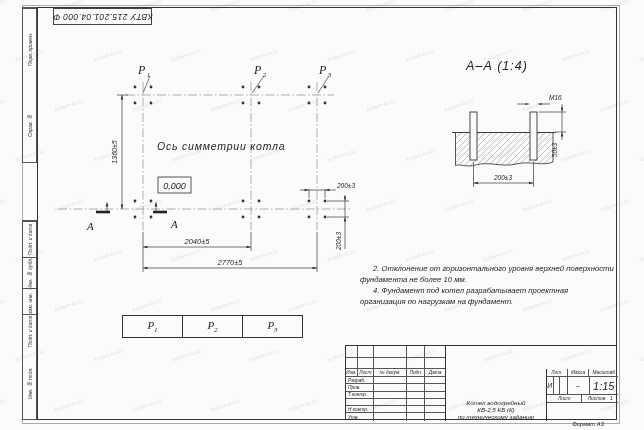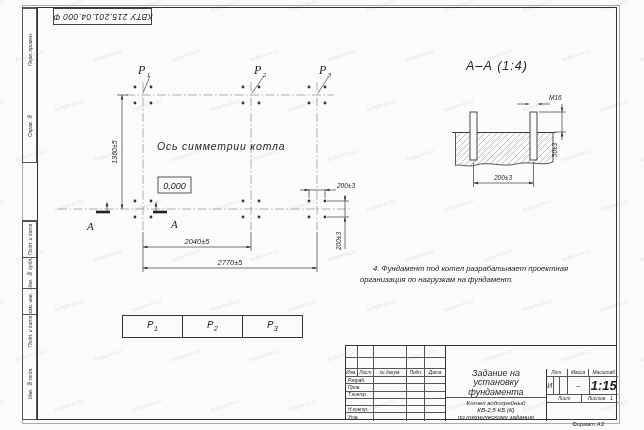--- a/index.html
+++ b/index.html
@@ -29,21 +29,21 @@
   .med{stroke:#3a3a3a;stroke-width:1;fill:none;}
   .thick{stroke:#222;stroke-width:2.6;fill:none;}
   .arr{fill:#333;stroke:none;}
   .dimtxt{font-family:"Liberation Sans",sans-serif;font-style:italic;}
   .plabel{font-family:"Liberation Serif",serif;font-style:italic;}
   .bolt{fill:#fbfbf9;stroke:#333;stroke-width:.9;}
   
   .load-table{position:absolute;left:122px;top:315px;border-collapse:collapse;}
   .load-table td{border:1px solid #333;width:60px;height:22px;text-align:center;vertical-align:middle;
                  font-style:italic;padding:0;}
-  .load-table .hdr{font-family:Liberation Mono, monospace;font-size:11px;}
+  .load-table .hdr{font-family:Liberation Serif, serif;font-size:11px;}
   .load-table .hdr sub{font-size:7px;}
   .load-table .val{font-size:10px;}
   
   .notes{position:absolute;left:360px;top:264px;width:254px;font-size:7.7px;font-style:italic;
          line-height:1.42;color:#222;}
   .notes p{margin:0;text-indent:13px;}
   
   .tb{position:absolute;left:345px;top:345px;width:272px;height:75px;border:1.6px solid #333;font-style:italic;}
   .tb-left{position:absolute;left:0;top:0;width:100px;height:75px;border-right:1.2px solid #333;
            display:flex;flex-direction:column;}
@@ -61,21 +61,21 @@
   .tb-right{position:absolute;left:200px;top:23px;width:72px;height:52px;border-left:1.2px solid #333;
             display:flex;flex-direction:column;}
   .tbr-hdr{height:8px;display:flex;border-bottom:.7px solid #555;}
   .tbr-hdr div{font-size:4.8px;display:flex;align-items:center;justify-content:center;border-right:.7px solid #555;}
   .tbr-hdr div:last-child{border-right:none;}
   .tbr-val{height:18px;display:flex;border-bottom:.7px solid #555;}
   .lit-box{width:21px;display:flex;border-right:.7px solid #555;}
   .lit-box div{width:7px;border-right:.7px solid #555;display:flex;align-items:center;justify-content:center;font-size:7px;}
   .lit-box div:last-child{border-right:none;}
   .mass-box{width:22px;border-right:.7px solid #555;display:flex;align-items:center;justify-content:center;font-size:7px;}
-  .scale-box{width:29px;display:flex;align-items:center;justify-content:center;font-size:13px;font-weight:bold;}
+  .scale-box{width:29px;display:flex;align-items:center;justify-content:center;font-size:11px;}
   .tbr-sheets{height:8px;display:flex;border-bottom:.7px solid #555;}
   .tbr-sheets .sh1{width:36px;border-right:.7px solid #555;display:flex;align-items:center;justify-content:center;font-size:4.8px;}
   .tbr-sheets .sh2{width:36px;display:flex;align-items:center;justify-content:space-around;font-size:4.8px;padding:0 3px;}
   .tbr-logo{flex:1;display:flex;align-items:center;justify-content:center;gap:2px;font-style:normal;}
   .logo-kvzr{font-weight:bold;font-size:11.5px;letter-spacing:.5px;font-family:"Liberation Sans",sans-serif;}
   .logo-cap{display:flex;flex-direction:column;font-size:3.8px;line-height:1.2;color:#222;}
   .format-label{position:absolute;left:558px;top:420.5px;width:60px;text-align:center;font-size:5.8px;font-style:italic;}
 </style>
 </head>
 <body>
@@ -322,20 +322,21 @@
     <tbody>
         <tr>
       <td class="hdr"><span>P</span><sub>1</sub></td>
       <td class="hdr"><span>P</span><sub>2</sub></td>
       <td class="hdr"><span>P</span><sub>3</sub></td>
     </tr>
   </tbody>
     </table>
 
   <div class="notes">
+    <p>2. Отклонение от горизонтального уровня верхней поверхности фундамента не более 10 мм.</p>
     <p>4. Фундамент под котел разрабатывает проектная организация по нагрузкам на фундамент.</p>
   </div>
 
   <div class="tb">
 
     <div class="tb-left">
       <div class="tb-row" style="height:12px;">
         <div class="tb-c" style="width:12px;"></div>
           <div class="tb-c" style="width:16px;"></div>
         <div class="tb-c" style="width:34px;"></div>
@@ -388,25 +389,20 @@
       </div>
       <div class="tb-row" style="flex:1;">
         <div class="tb-c" style="width:28px;justify-content:flex-start;padding-left:2px;">Утв.</div>
         <div class="tb-c" style="width:34px;"></div>
           <div class="tb-c" style="width:18px;"></div>
           <div class="tb-c" style="width:20px;"></div>
       </div>
     </div>
 
 
-    <div class="tb-title">
-      <span>Задание на</span>
-      <span>установку</span>
-      <span>фундамента</span>
-    </div>
 
     <div class="tb-product">
       <span>Котел водогрейный</span>
       <span>КВ-2,5 КБ (К)</span>
       <span>по техническому заданию</span>
     </div>
 
     <div class="tb-right">
       <div class="tbr-hdr">
         <div style="width:21px;">Лит.</div>

